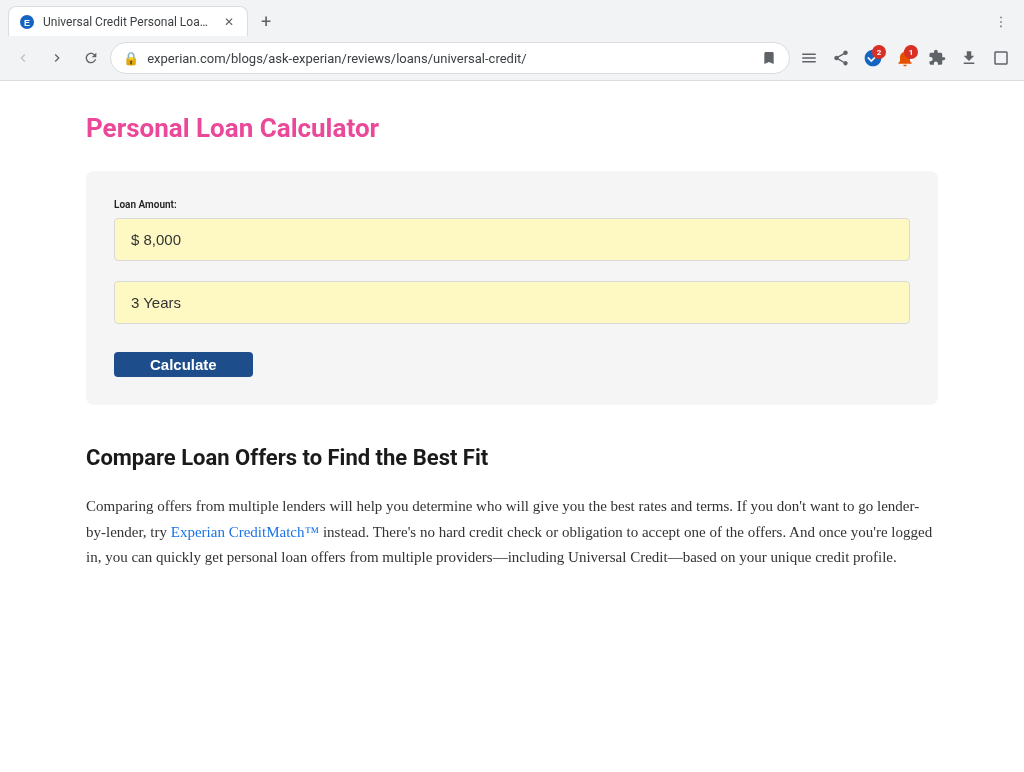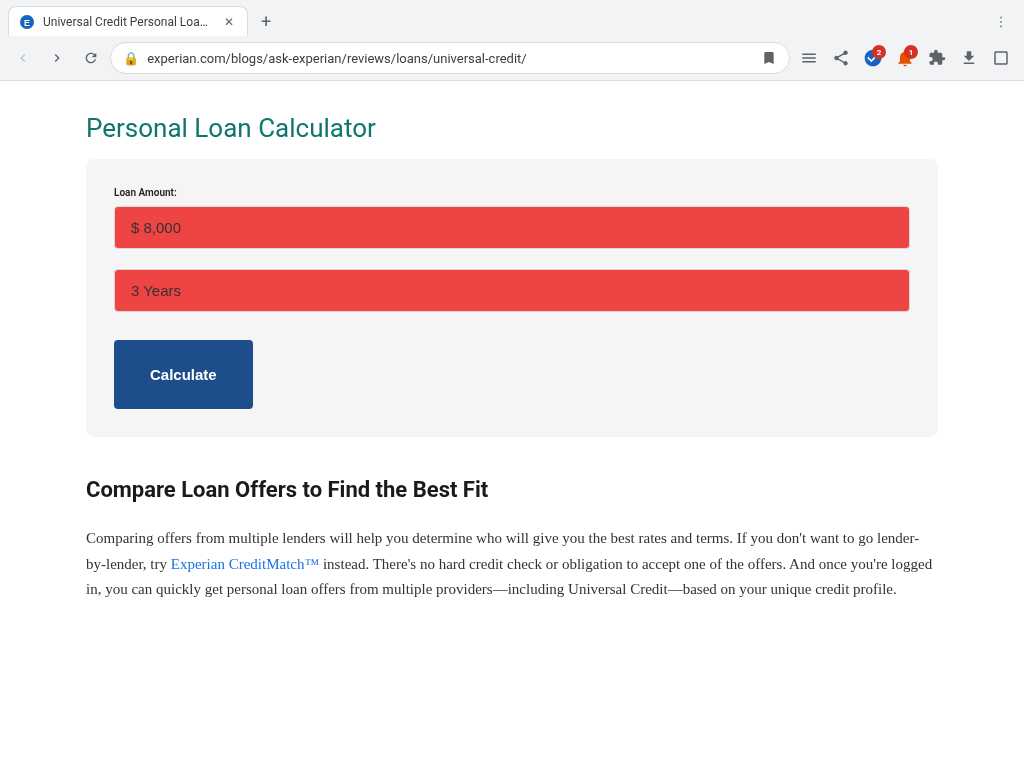--- a/index.html
+++ b/index.html
@@ -168,23 +168,23 @@
 
     
     .page-content {
       max-width: 900px;
       margin: 0 auto;
       padding: 32px 24px;
     }
 
     .page-title {
       font-size: 26px;
-      font-weight: 400;
-      color: #0f766e;
-      margin-bottom: 16px;
+      font-weight: 700;
+      color: #ec4899;
+      margin-bottom: 28px;
     }
 
     .calculator-card {
       background: #f5f5f5;
       border-radius: 8px;
       padding: 28px;
       margin-bottom: 40px;
     }
 
     .form-group {
@@ -199,30 +199,30 @@
       margin-bottom: 8px;
     }
 
     .form-input {
       width: 100%;
       padding: 12px 16px;
       border: 1px solid #d9d9d9;
       border-radius: 4px;
       font-size: 15px;
       color: #333;
-      background: #ef4444;
+      background: #fef9c3;
       outline: none;
     }
 
     .calculate-btn {
       background: #1e4d8c;
       color: #fff;
       border: none;
       border-radius: 4px;
-      padding: 26px 36px;
+      padding: 4px 36px;
       font-size: 15px;
       font-weight: 600;
       cursor: pointer;
       margin-top: 8px;
     }
 
     .section-title {
       font-size: 22px;
       font-weight: 700;
       color: #1a1a1a;

